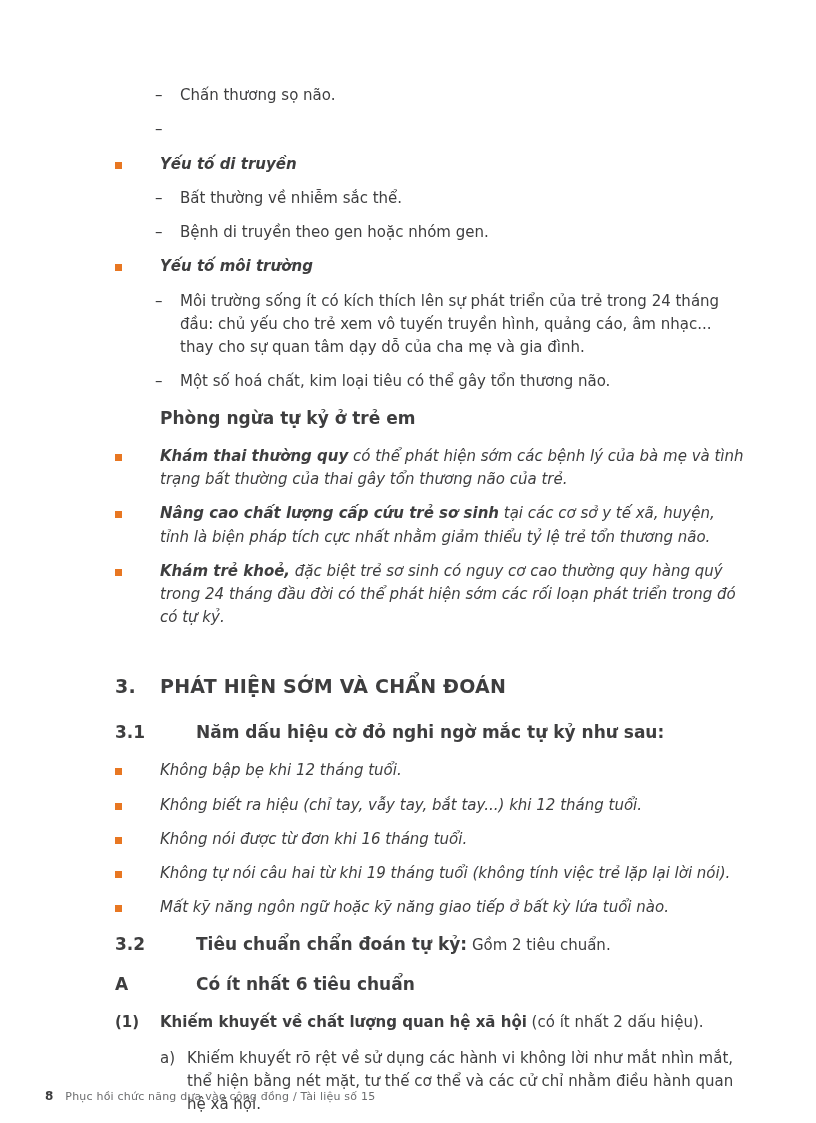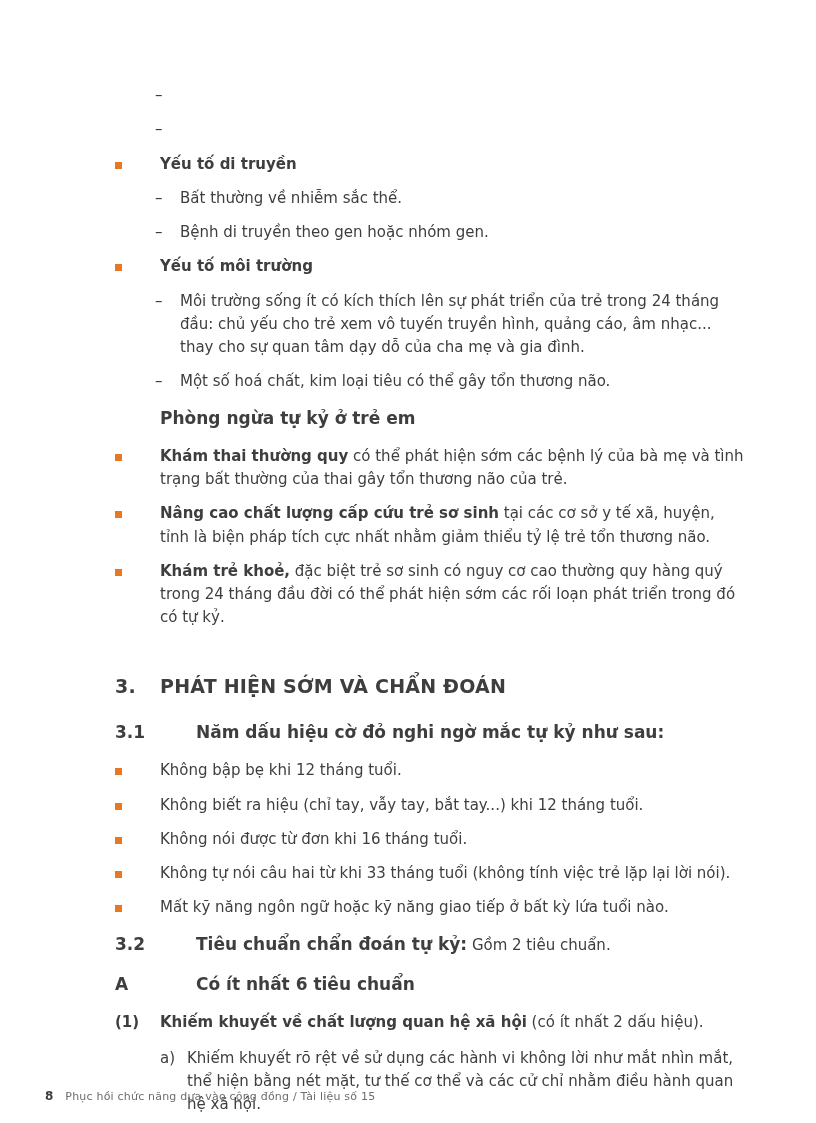--- a/index.html
+++ b/index.html
@@ -15,21 +15,21 @@
   .marker { flex:0 0 45px; }
   .text { flex:1 1 auto; }
   .b { font-weight:bold; }
 
   .dash { padding-left:40px; margin-bottom:11px; }
   .dash .marker { flex:0 0 25px; }
 
   .alpha { padding-left:45px; margin-bottom:11px; }
   .alpha .marker { flex:0 0 27px; }
 
-  .bullet { margin-bottom:11px; }
+  .bullet { margin-bottom:11px;font-style:italic; }
   .sq { display:inline-block; width:7px; height:7px; background:var(--accent,#e87722); margin-top:8px; }
 
   .heading { margin:0 0 14px; }
   .heading .text { font-weight:bold; font-size:17px; }
 
   .section { margin:42px 0 18px; }
   .section .marker, .section .text { font-weight:bold; font-size:19px; letter-spacing:0.2px; }
 
   .subsection { margin:2px 0 14px;justify-content:flex-end; }
   .subsection .marker { font-weight:bold; font-size:17px; }
@@ -46,20 +46,21 @@
   .pagenum { font-weight:bold; font-size:12px; color:#3e3e3f; }
   .foottext { font-size:11px; color:#6b6c6e; letter-spacing:0.2px; }
 </style>
 </head>
 <body>
 
 <div class="page">
   <div class="content">
       <div class="row dash">
         <span class="marker">–</span>
+        <span class="text"><span>Chấn thương sọ não.</span></span>
       </div>
       <div class="row dash">
         <span class="marker">–</span>
       </div>
       <div class="row bullet">
         <span class="marker"><span class="sq"></span></span>
         <span class="text"><span class="b">Yếu tố di truyền</span></span>
       </div>
       <div class="row dash">
         <span class="marker">–</span>
@@ -112,21 +113,21 @@
       <div class="row bullet">
         <span class="marker"><span class="sq"></span></span>
         <span class="text"><span>Không biết ra hiệu (chỉ tay, vẫy tay, bắt tay...) khi 12 tháng tuổi.</span></span>
       </div>
       <div class="row bullet">
         <span class="marker"><span class="sq"></span></span>
         <span class="text"><span>Không nói được từ đơn khi 16 tháng tuổi.</span></span>
       </div>
       <div class="row bullet">
         <span class="marker"><span class="sq"></span></span>
-        <span class="text"><span>Không tự nói câu hai từ khi 33 tháng tuổi (không tính việc trẻ lặp lại lời nói).</span></span>
+        <span class="text"><span>Không tự nói câu hai từ khi 19 tháng tuổi (không tính việc trẻ lặp lại lời nói).</span></span>
       </div>
       <div class="row bullet">
         <span class="marker"><span class="sq"></span></span>
         <span class="text"><span>Mất kỹ năng ngôn ngữ hoặc kỹ năng giao tiếp ở bất kỳ lứa tuổi nào.</span></span>
       </div>
       <div class="row subsection">
         <span class="marker">3.2</span>
         <span class="text"><span class="b">Tiêu chuẩn chẩn đoán tự kỷ:</span><span> Gồm 2 tiêu chuẩn.</span></span>
       </div>
       <div class="row subsection">

